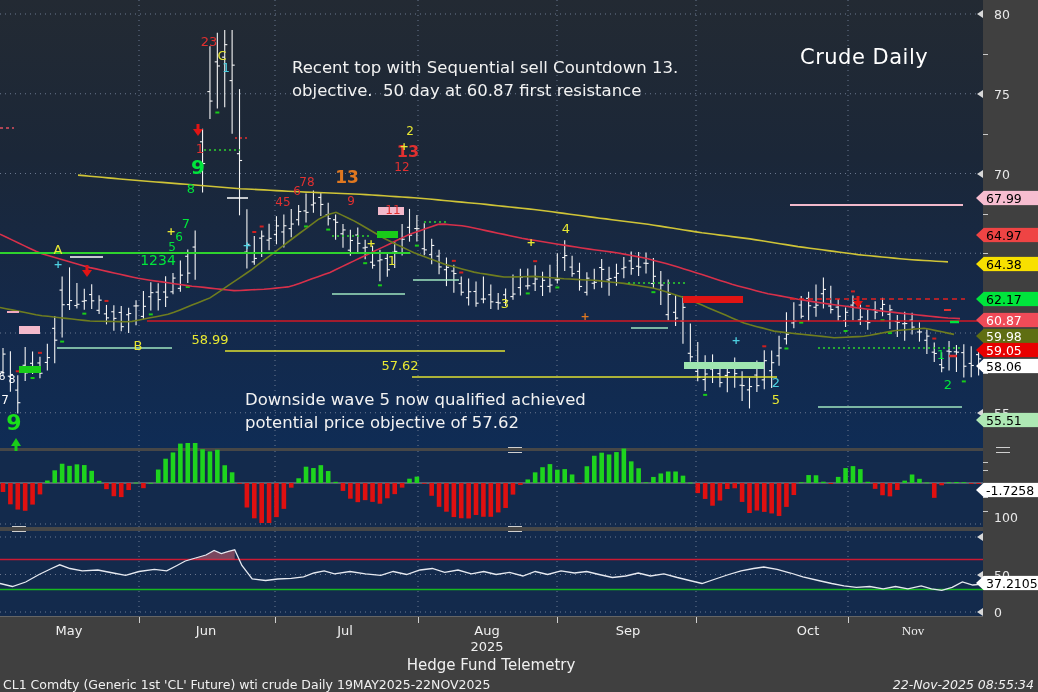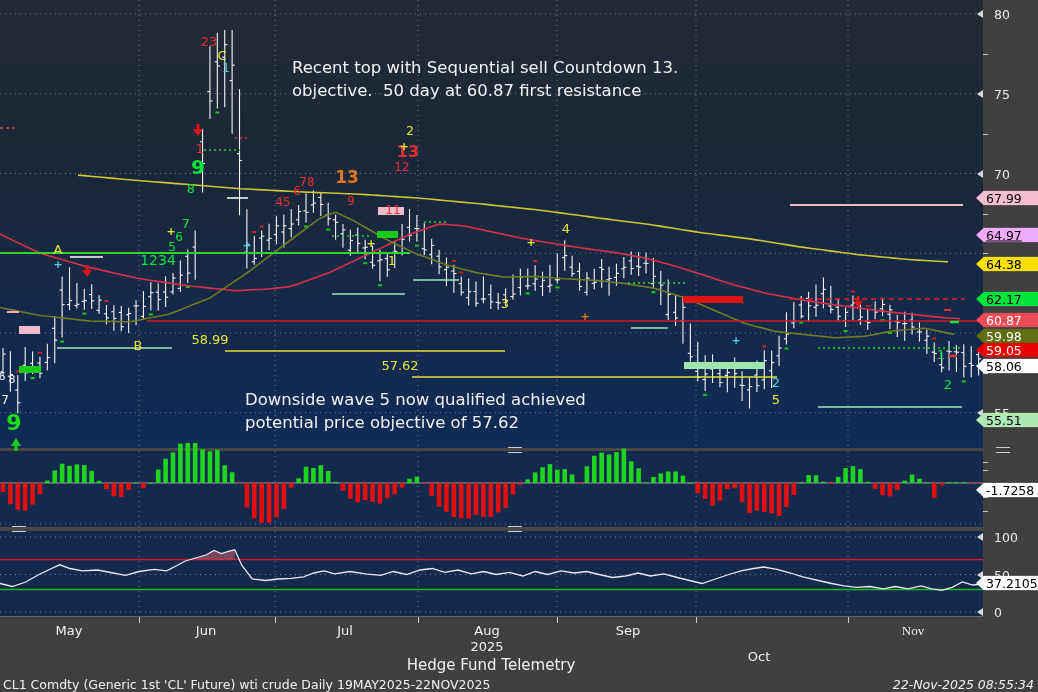--- a/index.html
+++ b/index.html
@@ -753,20 +753,21 @@
           <g>
             <rect x="856.5" y="296" width="3" height="6" fill="#e01414"></rect>
             <polygon points="853,301 863,301 858,308" fill="#e01414"></polygon>
           </g>
           <g>
             <polygon points="11,446 21,446 16,438" fill="#19cc19"></polygon>
             <rect x="14.5" y="446" width="3" height="5" fill="#19cc19"></rect>
           </g>
         </g>
       </svg>
+    <div class="title">Crude Daily</div>
     <div class="note note1">
       <div>Recent top with Sequential sell Countdown 13.</div>
       <div>objective.&nbsp; 50 day at 60.87 first resistance</div>
     </div>
     <div class="note note2">
       <div>Downside wave 5 now qualified achieved</div>
       <div>potential price objective of 57.62</div>
     </div>
   </div>
 
@@ -784,27 +785,27 @@
       <div class="tick-small" style="top: 511px;"></div>
       <div class="tick-arrow" style="top: 14px;"></div>
       <div class="tick-label" style="top: 14px;">80</div>
       <div class="tick-arrow" style="top: 94px;"></div>
       <div class="tick-label" style="top: 94px;">75</div>
       <div class="tick-arrow" style="top: 174px;"></div>
       <div class="tick-label" style="top: 174px;">70</div>
       <div class="tick-arrow" style="top: 413px;"></div>
       <div class="tick-label" style="top: 413px;">55</div>
       <div class="tick-arrow" style="top: 537px;"></div>
-      <div class="tick-label" style="top: 537px;">100</div>
+      <div class="tick-label" style="top: 517px;">100</div>
       <div class="tick-arrow" style="top: 575px;"></div>
       <div class="tick-label" style="top: 575px;">50</div>
       <div class="tick-arrow" style="top: 612px;"></div>
       <div class="tick-label" style="top: 612px;">0</div>
       <div class="chip" style="top: 198px; background: rgb(247, 189, 208); color: rgb(0, 0, 0);">67.99</div>
-      <div class="chip" style="top: 235px; background: #f0abfc; color: rgb(0, 0, 0); text-decoration: underline;">64.97</div>
+      <div class="chip" style="top: 235px; background: #ef4444; color: rgb(0, 0, 0);">64.97</div>
       <div class="chip" style="top: 264px; background: rgb(248, 224, 0); color: rgb(0, 0, 0);">64.38</div>
       <div class="chip" style="top: 299px; background: rgb(0, 229, 60); color: rgb(0, 0, 0);">62.17</div>
       <div class="chip" style="top: 320px; background: rgb(240, 75, 88); color: rgb(255, 255, 255);">60.87</div>
       <div class="chip" style="top: 336px; background: rgb(95, 110, 18); color: rgb(255, 255, 255);">59.98</div>
       <div class="chip" style="top: 350px; background: rgb(232, 0, 0); color: rgb(255, 255, 255);">59.05</div>
       <div class="chip" style="top: 366px; background: rgb(255, 255, 255); color: rgb(0, 0, 0);">58.06</div>
       <div class="chip" style="top: 420px; background: rgb(174, 232, 180); color: rgb(0, 0, 0);">55.51</div>
       <div class="chip" style="top: 490px; background: rgb(255, 255, 255); color: rgb(0, 0, 0);">-1.7258</div>
       <div class="chip" style="top: 583px; background: rgb(255, 255, 255); color: rgb(0, 0, 0);">37.2105</div>
     </div>
@@ -818,21 +819,21 @@
       <div class="month-tick" style="left: 275px;"></div>
       <div class="month-tick" style="left: 418px;"></div>
       <div class="month-tick" style="left: 557px;"></div>
       <div class="month-tick" style="left: 696px;"></div>
       <div class="month-tick" style="left: 848px;"></div>
       <div class="month-label" style="left: 69px;">May</div>
       <div class="month-label" style="left: 206px;">Jun</div>
       <div class="month-label" style="left: 345px;">Jul</div>
       <div class="month-label" style="left: 487px;">Aug</div>
       <div class="month-label" style="left: 628px;">Sep</div>
-      <div class="month-label" style="left: 759px; margin-top: 26px;">Oct</div>
+      <div class="month-label" style="left: 808px;">Oct</div>
       <div class="month-label" style="left: 913px; font-family: Liberation Serif, serif;">Nov</div>
     </div>
 
   <div class="sep-handle" style="left:508px;top:447px;"></div>
   <div class="sep-handle" style="left:508px;top:526px;"></div>
   <div class="sep-handle" style="left:996px;top:447px;"></div>
   <div class="sep-handle" style="left:12px;top:526px;"></div>
 </div>
 
 </body></html>

